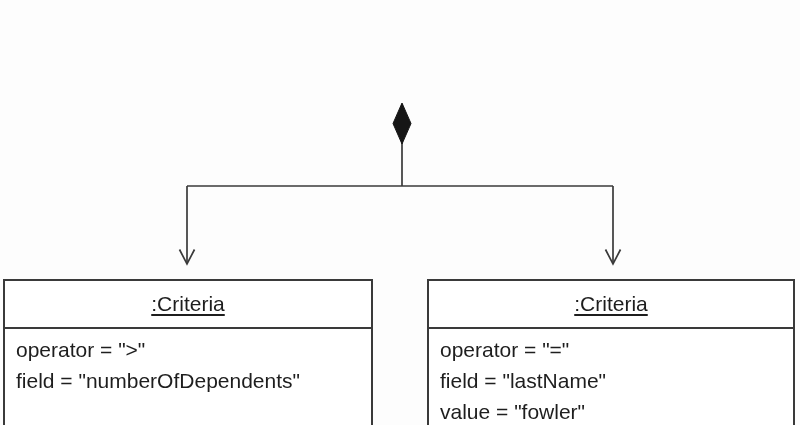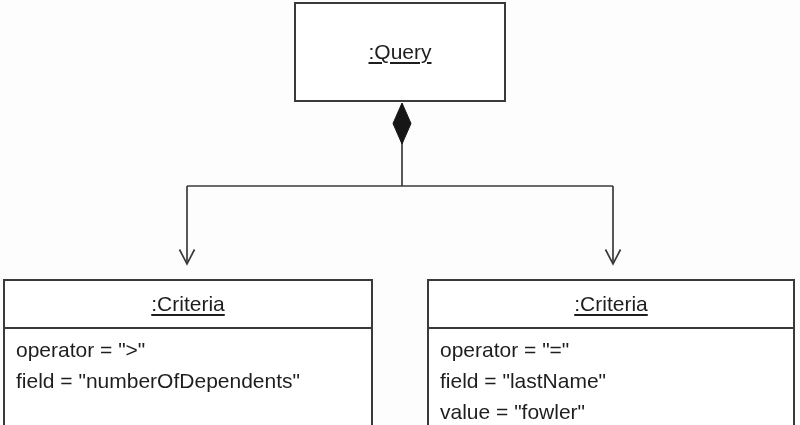--- a/index.html
+++ b/index.html
@@ -77,23 +77,20 @@
     <line x1="187" y1="186" x2="613" y2="186"></line>
 
     <line x1="187" y1="186" x2="187" y2="263"></line>
 
     <line x1="613" y1="186" x2="613" y2="263"></line>
 
     <polyline points="179.5,249.5 187,264 194.5,249.5"></polyline>
     <polyline points="605.5,249.5 613,264 620.5,249.5"></polyline>
   </svg>
 
-  <div id="query-box" class="uml-box">
-    <span class="uml-title">:Query</span>
-  </div>
 
   <div id="criteria-left" class="uml-box criteria-box">
     <div class="criteria-header">
       <span class="uml-title">:Criteria</span>
     </div>
     <div class="criteria-body">
       <div class="attr-line">operator = "&gt;"</div>
       <div class="attr-line">field = "numberOfDependents"</div>
     </div>
   </div>

